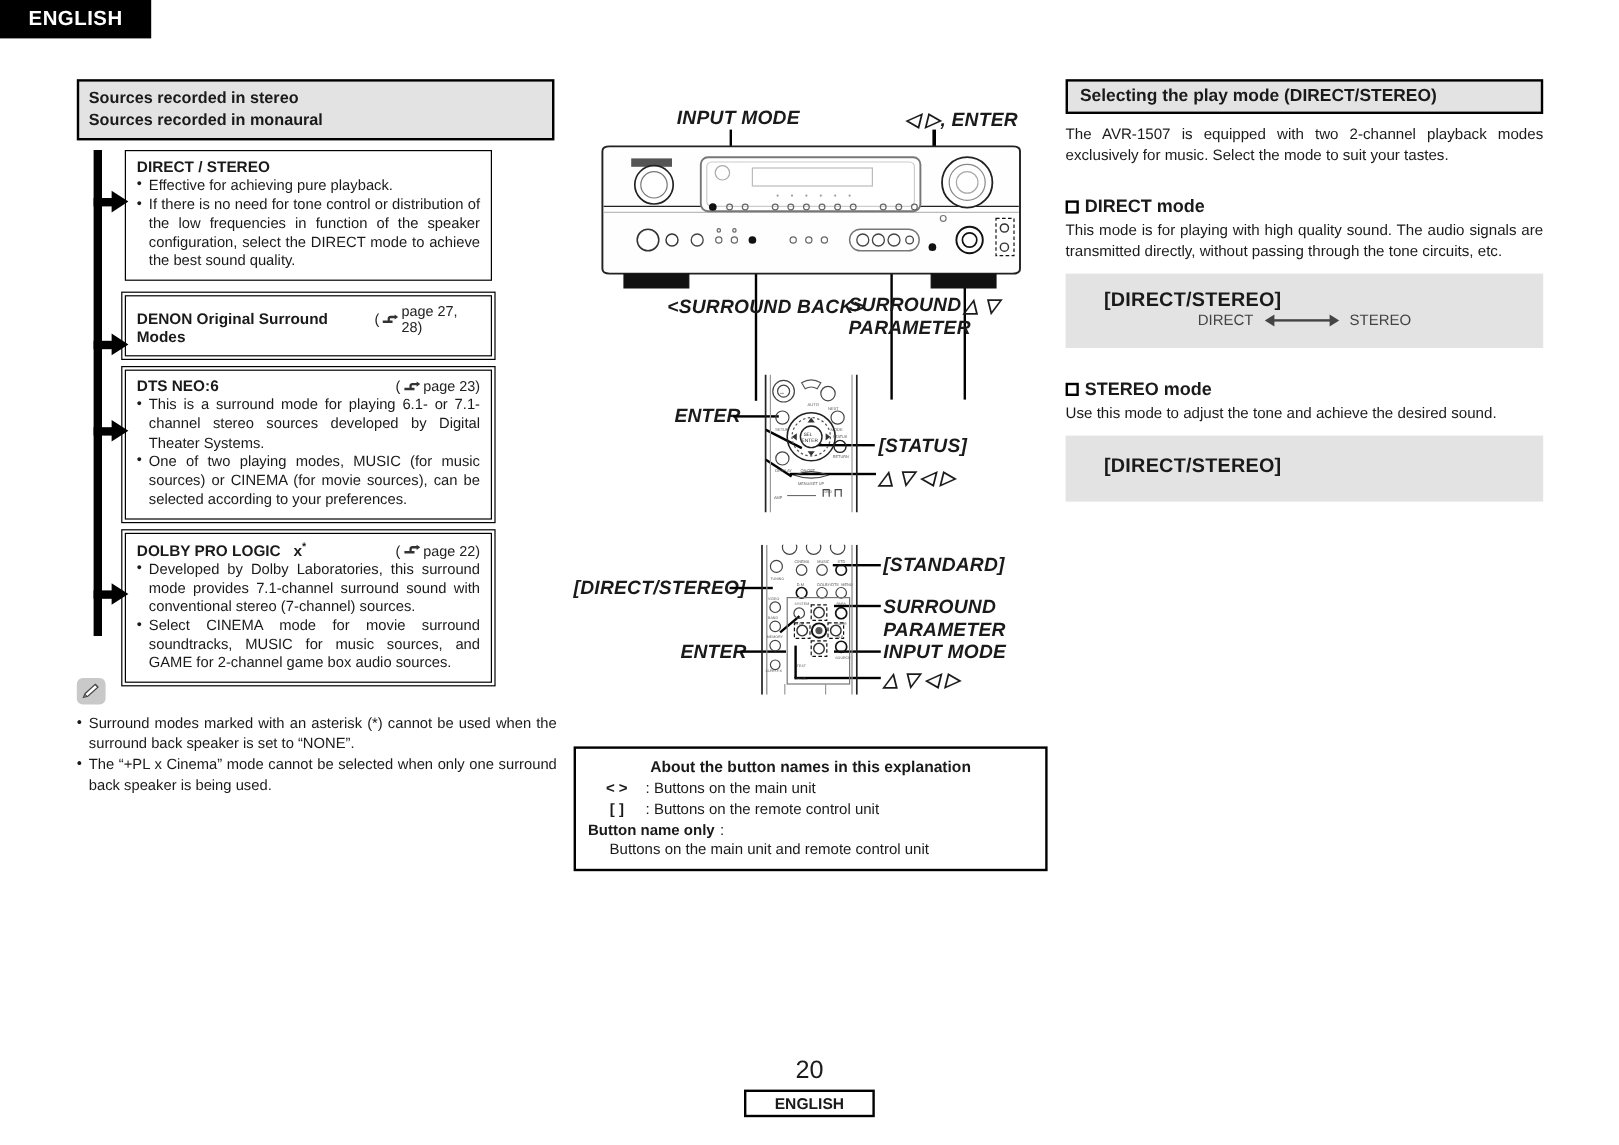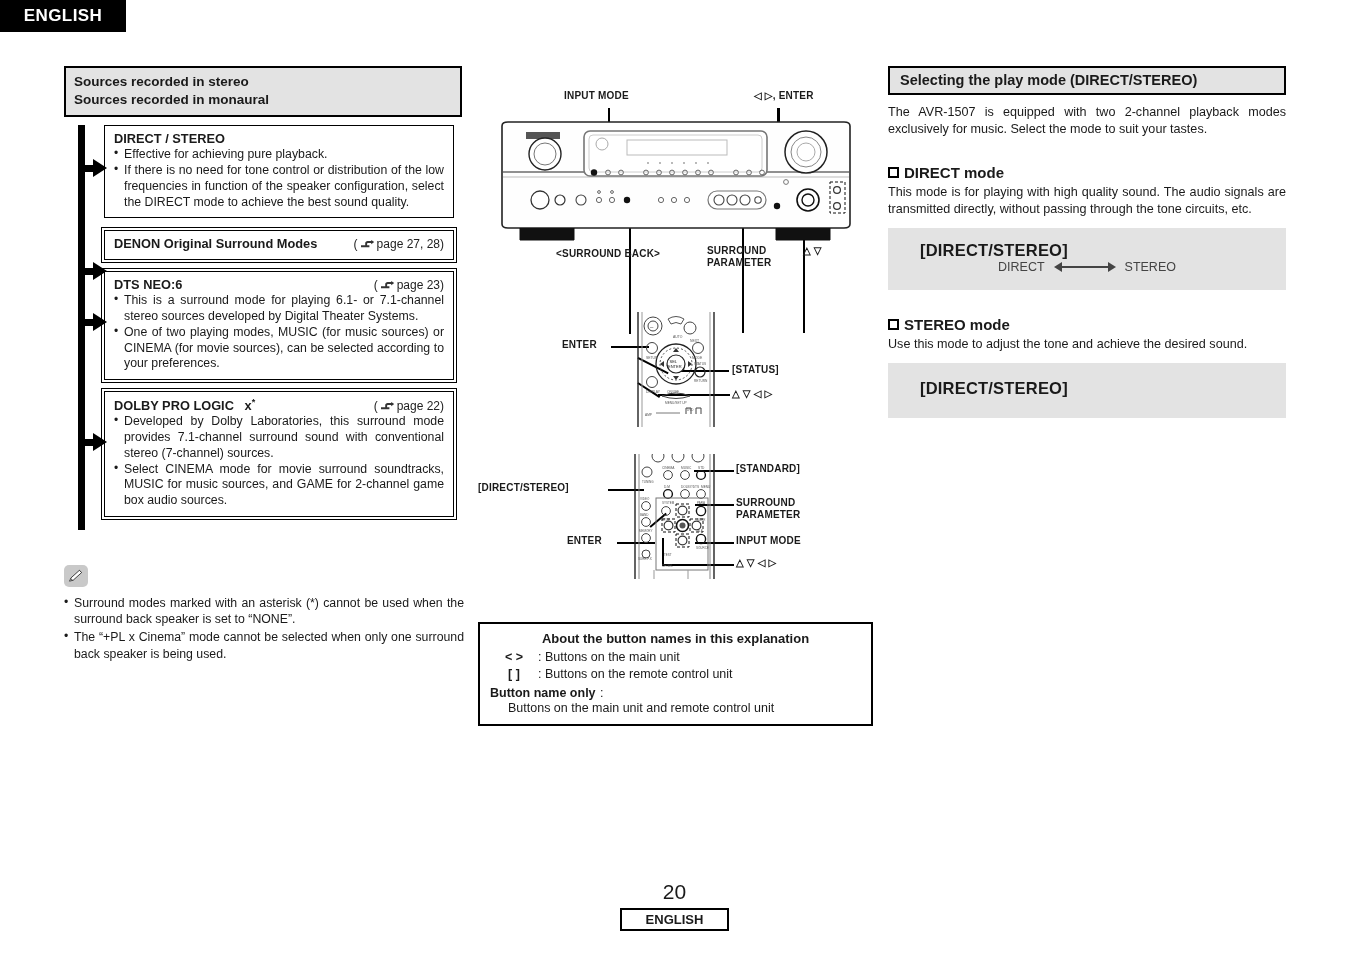--- a/index.html
+++ b/index.html
@@ -57,21 +57,21 @@
     border-bottom:9px solid transparent;
     border-left:14px solid #000;
   }
 
   .mode-box{
     border:1px solid #000;
     outline:1px solid #000;
     outline-offset:2px;
     padding:5px 9px 7px 9px;
     background:#fff;
-    width:350px;
+    width:306px;
   }
   .mode-box.single{ outline:none; }
   .mode-title{
     font-weight:bold; font-size:12.8px;
     display:flex; justify-content:space-between; align-items:baseline;
     margin-bottom:1px;
   }
   .mode-title .pg{ font-weight:normal; font-size:12px; color:#222;
                    display:inline-flex; align-items:center; gap:2px; }
   .hand{ display:inline-block; }
@@ -94,21 +94,21 @@
   .note-list{ list-style:none; margin:8px 0 0 0; padding:0; }
   .note-list li{
     font-size:12.3px;line-height:1.32;padding-left:10px;position:relative;
     text-align:justify; margin-bottom:2px;
   }
   .note-list li::before{ content:"\2022"; position:absolute; left:0; top:-1px; }
 
   
   #mid-col{ left:478px; top:90px; width:400px; }
 
-  .lbl{ font-weight:bold; font-size:10px; letter-spacing:.2px; white-space:nowrap; }
+  .lbl{ font-weight:bold; font-size:16px; letter-spacing:.2px; white-space:nowrap;font-style:italic; }
 
   .leader{ position:absolute; background:#000; }
 
   
   .receiver-wrap{ position:relative; width:400px; height:180px; }
 
   
   .about-box{
     position:absolute; left:478px; top:622px;
     width:395px; border:2px solid #000; background:#fff;

